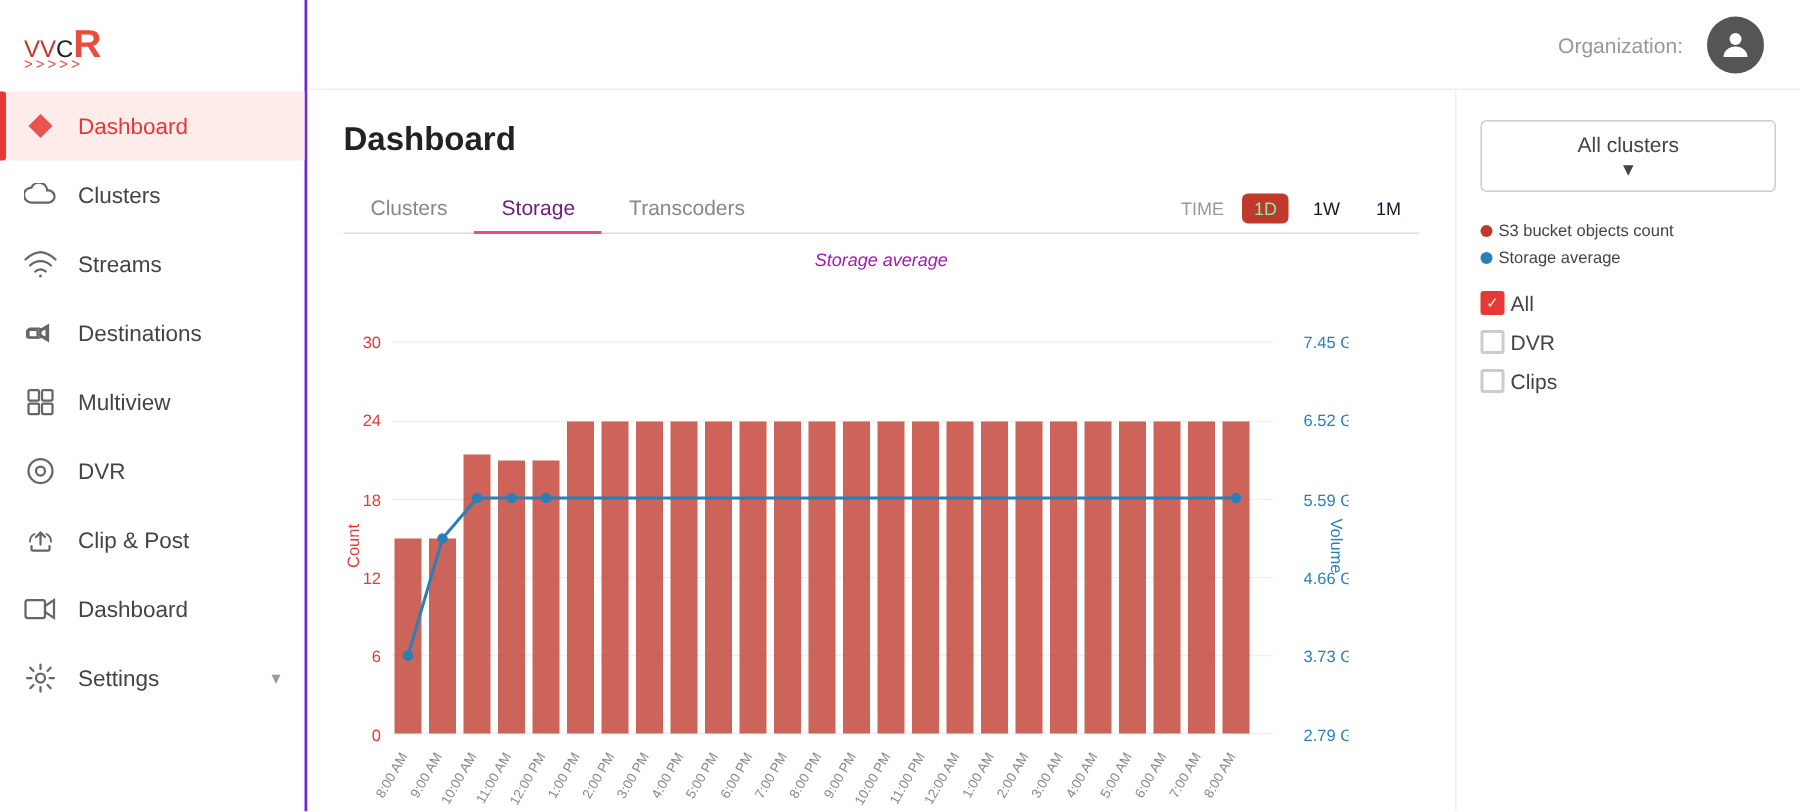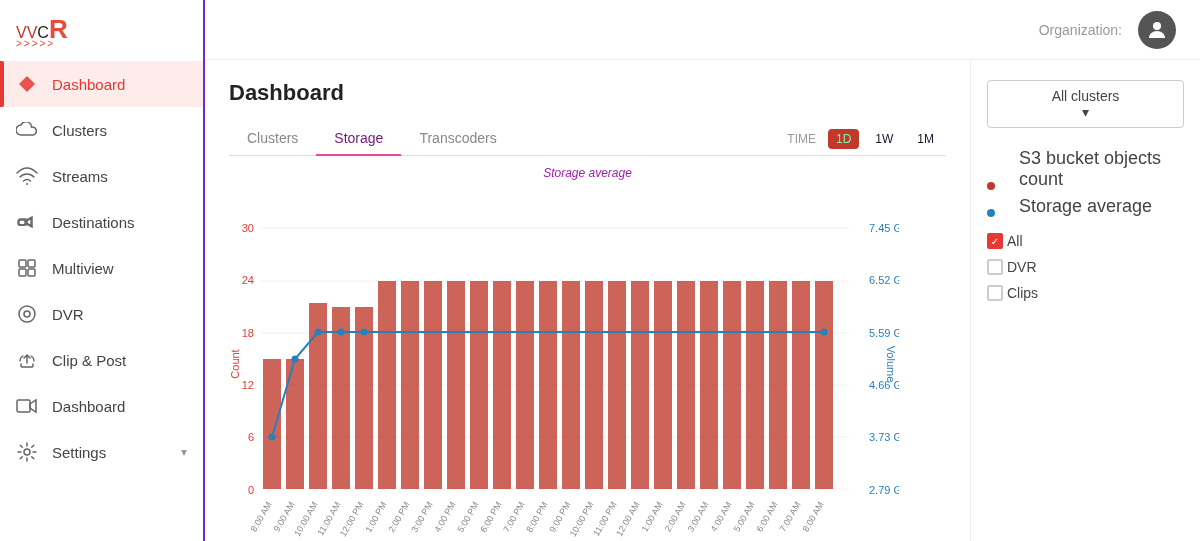--- a/index.html
+++ b/index.html
@@ -194,23 +194,23 @@
       align-items: center;
       justify-content: space-between;
       margin-bottom: 20px;
       flex-direction: column;
     }
     .legend {
       margin-bottom: 16px;
     }
     .legend-item {
       display: flex;
-      align-items: flex-end;
-      gap: 24px;
-      font-size: 18px;
+      align-items: center;
+      gap: 4px;
+      font-size: 11px;
       color: #444;
       margin-bottom: 6px;
     }
     .legend-dot-red { width: 8px; height: 8px; background: #c0392b; border-radius: 50%; flex-shrink: 0; }
     .legend-dot-blue { width: 8px; height: 8px; background: #2980b9; border-radius: 50%; flex-shrink: 0; }
 
     .filter-section { margin-top: 8px; }
     .filter-item {
       display: flex;
       align-items: center;

